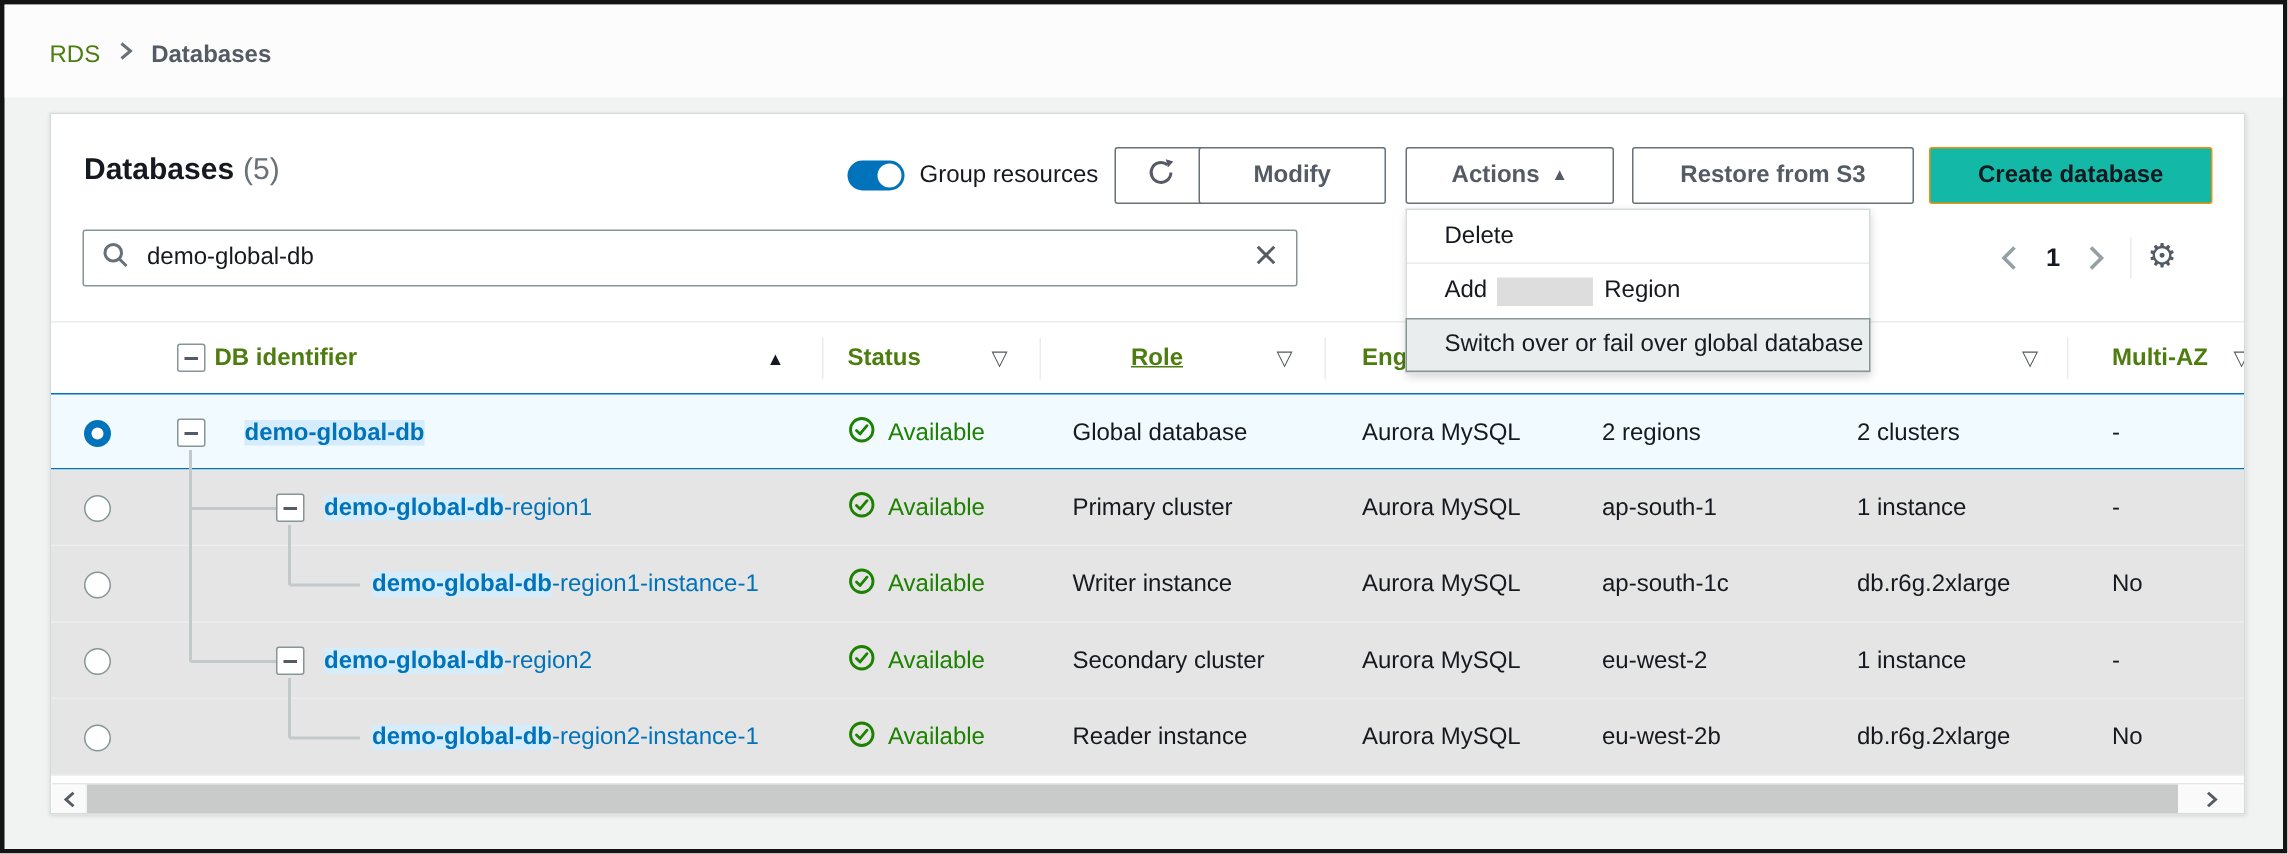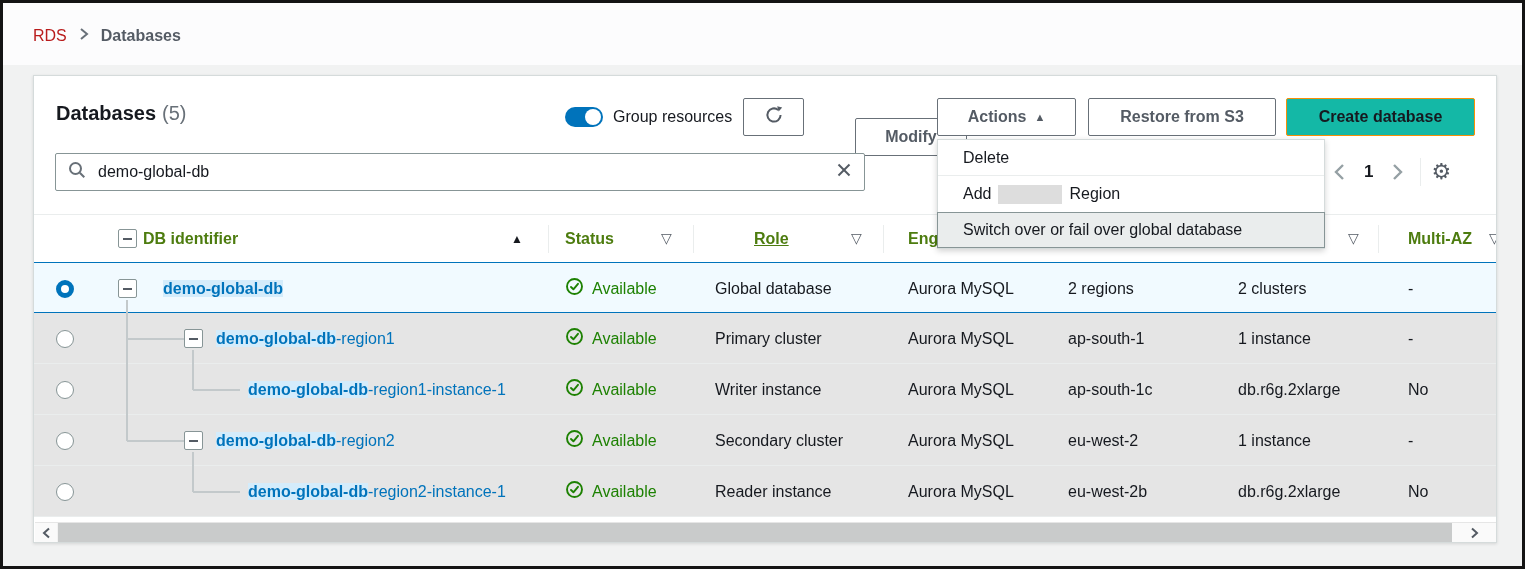--- a/index.html
+++ b/index.html
@@ -1,21 +1,21 @@
 <!DOCTYPE html>
 <html><head>
 <meta charset="utf-8">
 <style>
   html,body{margin:0;padding:0;background:#fff;}
   *{box-sizing:border-box;font-family:"Liberation Sans",sans-serif;}
   .page{position:relative;width:1525px;height:569px;background:#f1f2f2;border:3px solid #141414;overflow:hidden;}
   .topbar{position:absolute;left:0;top:0;width:100%;height:62px;background:#fcfcfd;}
   
   .crumb{position:absolute;left:30px;top:24px;display:flex;align-items:center;gap:12px;font-size:16px;}
-  .crumb a{color:#b91c1c;text-decoration:none;}
+  .crumb a{color:#4d7c0f;text-decoration:none;}
   .crumb .cur{color:#545b64;font-weight:700;}
   
   .panel{position:absolute;left:30px;top:72px;width:1464px;height:468px;background:#fff;border:1px solid #d5dbdb;box-shadow:0 1px 3px rgba(0,0,0,.12);overflow:hidden;}
   .ptitle{position:absolute;left:22px;top:26px;font-size:20px;color:#16191f;}
   .ptitle b{font-weight:700;}
   .ptitle .cnt{color:#687078;font-weight:400;margin-left:6px;}
   
   .toggle{position:absolute;left:531px;top:31px;width:38px;height:20px;border-radius:10px;background:#0073bb;cursor:pointer;}
   .toggle .knob{position:absolute;right:2px;top:2px;width:16px;height:16px;border-radius:50%;background:#fff;}
   .toglabel{position:absolute;left:579px;top:32px;font-size:16px;color:#16191f;}
@@ -45,21 +45,21 @@
   .trow{position:absolute;left:0;width:1462px;height:51px;border-bottom:1px solid #eaeded;background:#e5e5e5;}
   .trow.sel{background:#f1faff;border-top:1px solid #0073bb;border-bottom:1px solid #0073bb;}
   .rcell{position:absolute;top:0;height:51px;display:flex;align-items:center;font-size:16px;color:#16191f;white-space:nowrap;}
   .radio{width:18px;height:18px;border-radius:50%;border:1px solid #879596;background:#fff;cursor:pointer;}
   .radio.on{border:5px solid #0073bb;}
   .dblink{text-decoration:none;color:#0073bb;font-size:16px;cursor:pointer;}
   .dblink b{font-weight:700;background:#d4ecfb;}
   .statustxt{color:#1d8102;margin-left:8px;}
   .conn{position:absolute;background:#c3c9cb;pointer-events:none;}
   
-  .menu{position:absolute;left:934px;top:136px;width:388px;background:#fff;border:1px solid #d5dbdb;box-shadow:0 2px 6px rgba(0,0,0,.18);z-index:50;}
+  .menu{position:absolute;left:934px;top:136px;width:310px;background:#fff;border:1px solid #d5dbdb;box-shadow:0 2px 6px rgba(0,0,0,.18);z-index:50;}
   .mitem{height:36px;display:flex;align-items:center;padding:0 25px;font-size:16px;color:#16191f;cursor:pointer;white-space:nowrap;}
   .mitem.divb{border-bottom:1px solid #eaeded;}
   .mitem.hl{background:#eaeded;border:1px solid #879596;margin:0 -1px;}
   .redact{display:inline-block;width:64px;height:19px;background:#ddd;margin:0 7px;}
   
   .scroll{position:absolute;left:1px;top:446px;width:1461px;height:20px;background:#f2f2f2;border-top:1px solid #e6e6e6;}
   .sarrow{position:absolute;top:0;height:20px;background:#fafafa;display:flex;align-items:center;justify-content:center;cursor:pointer;}
   .sthumb{position:absolute;left:23px;top:0;width:1394px;height:20px;background:#c9cbcb;cursor:grab;}
 </style>
 </head>
@@ -90,21 +90,21 @@
     <div class="toglabel">Group resources</div>
 
     <div class="btn" style="left:709px;width:61px;">
       <span>
         <svg width="20" height="20" viewBox="0 0 20 20">
             <path d="M16.6 10a6.6 6.6 0 1 1-2.4-5.1" fill="none" stroke="#545b64" stroke-width="2"></path>
             <polygon points="13.2,1.2 18.2,2.6 14.6,6.6" fill="#545b64"></polygon>
           </svg>
       </span>
     </div>
-    <div class="btn" style="left:821px;width:112px;margin-top:20px;">
+    <div class="btn" style="left:765px;width:125px;">
       <span>Modify</span>
     </div>
     <div class="btn" style="left:903px;width:139px;">
       <span>Actions</span>
       <span class="caret-up">▲</span>
     </div>
     <div class="btn" style="left:1054px;width:188px;">
       <span>Restore from S3</span>
     </div>
     <div class="btn btn-primary" style="left:1252px;width:189px;">

